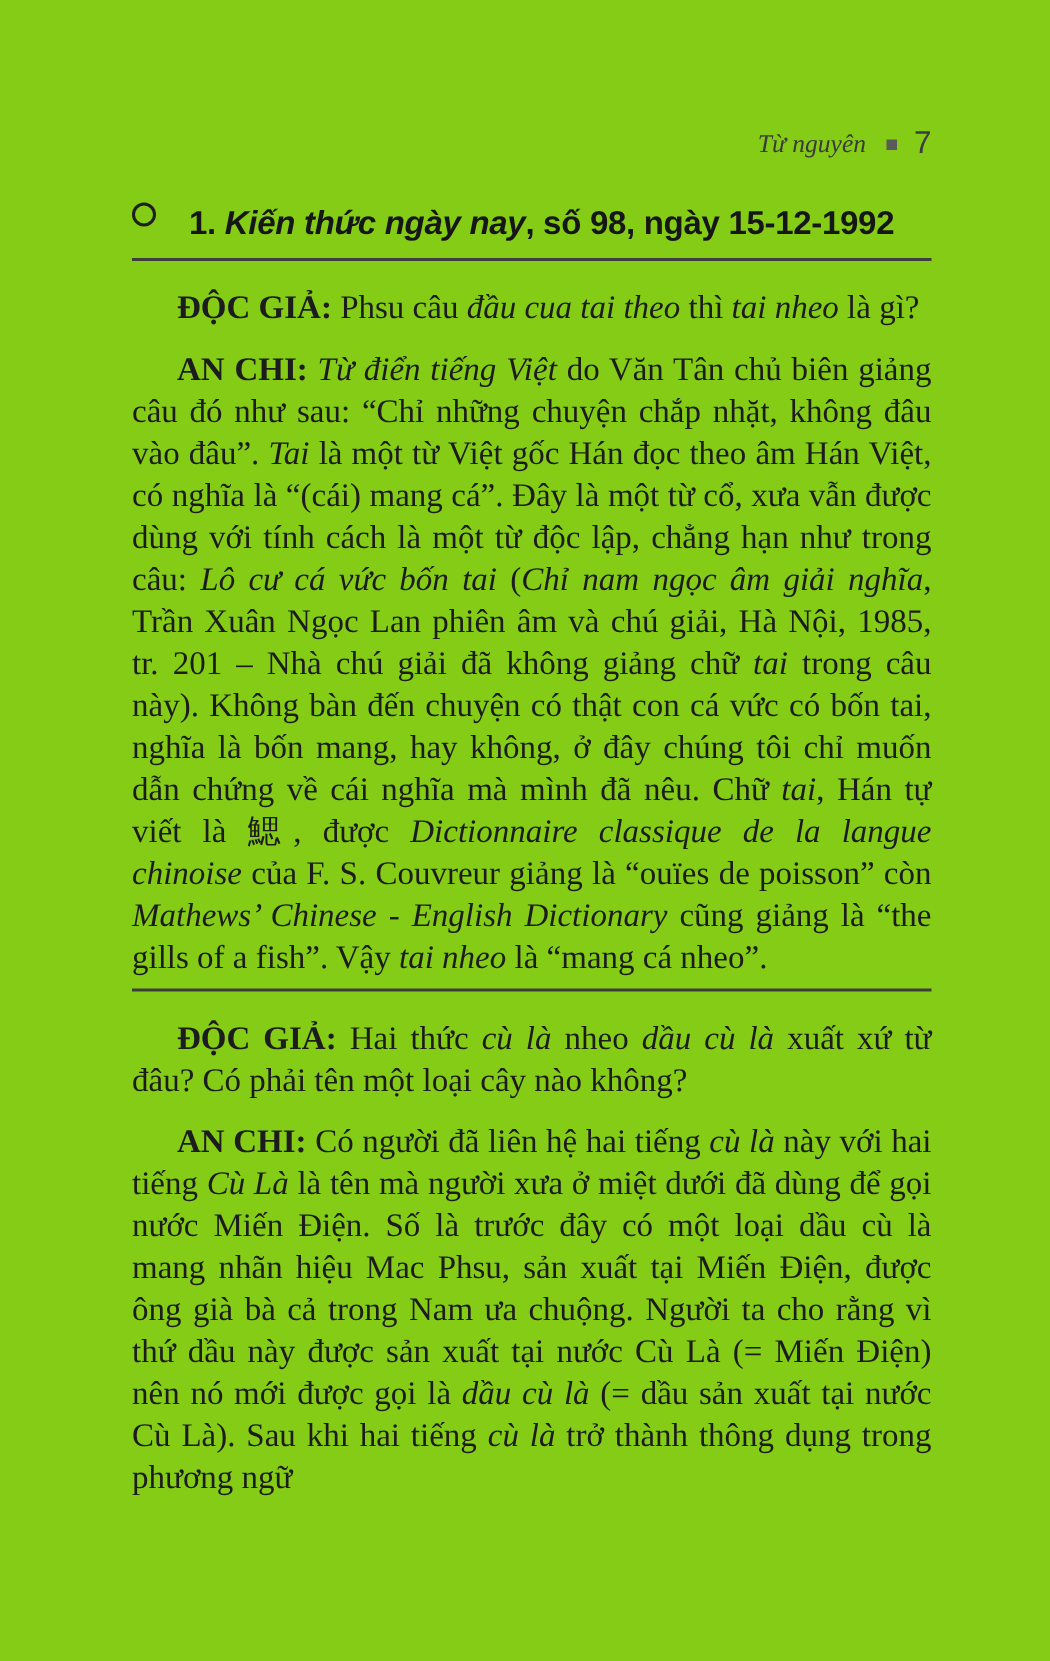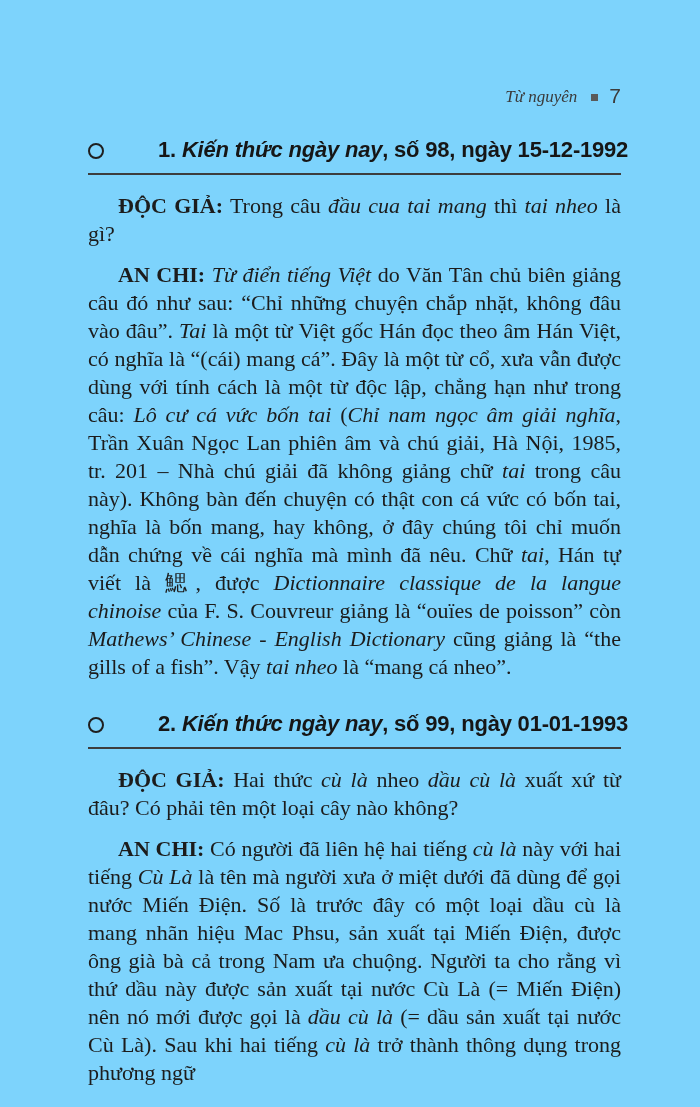--- a/index.html
+++ b/index.html
@@ -1,21 +1,21 @@
 <!DOCTYPE html>
 <html><head>
 <meta charset="utf-8">
 <style>
   html, body { margin: 0; padding: 0; background: #e8e8e8; }
   .page {
     position: relative;
     width: 700px;
     height: 1107px;
     margin: 0 auto;
-    background: #7dd3fc;
+    background: #84cc16;
     box-sizing: border-box;
     padding: 86px 79px 0 88px;
     overflow: hidden;
     font-family: "Liberation Serif", serif;
     color: #1c1c1c;
   }
   
   .header {
     text-align: right;
     font-size: 17px;
@@ -32,24 +32,23 @@
   }
   .page-num {
     font-family: "Liberation Sans", sans-serif;
     font-size: 21px;
     color: #3c3c3c;
     vertical-align: -1px;
   }
   
   .heading {
     display: flex;
-    align-items: center;
+    align-items: flex-start;
     margin-top: 27px;
     line-height: 32px;
-    gap: 32px;
   }
   .sec2 .heading { margin-top: 27px; }
   .bullet-circle {
     flex: 0 0 auto;
     width: 12px; height: 12px;
     border: 2.5px solid #1f1f1f;
     border-radius: 50%;
     margin-right: 22px;
     margin-top: 2px;
   }
@@ -87,27 +86,23 @@
   <div class="header">
     <span class="book-title">Từ nguyên</span><span class="sq"></span><span class="page-num">7</span>
   </div>
 
   <section class="sec1">
     <div class="heading">
       <span class="bullet-circle"></span>
       <span class="h-text"><span>1.</span>&nbsp;<i>Kiến thức ngày nay</i><span>, số 98, ngày 15-12-1992</span></span>
     </div>
     <hr class="rule">
-    <p class="para para-first"><span style="font-weight: bold;">ĐỘC GIẢ:</span><span> Trong câu </span><span style="font-style: italic;">đầu cua tai mang</span><span> thì </span><span style="font-style: italic;">tai nheo</span><span> là gì?</span></p>
+    <p class="para para-first"><span style="font-weight: bold;">ĐỘC GIẢ:</span><span> Phsu câu </span><span style="font-style: italic;">đầu cua tai theo</span><span> thì </span><span style="font-style: italic;">tai nheo</span><span> là gì?</span></p>
     <p class="para"><span style="font-weight: bold;">AN CHI:</span><span> </span><span style="font-style: italic;">Từ điển tiếng Việt</span><span> do Văn Tân chủ biên giảng câu đó như sau: “Chỉ những chuyện chắp nhặt, không đâu vào đâu”. </span><span style="font-style: italic;">Tai</span><span> là một từ Việt gốc Hán đọc theo âm Hán Việt, có nghĩa là “(cái) mang cá”. Đây là một từ cổ, xưa vẫn được dùng với tính cách là một từ độc lập, chẳng hạn như trong câu: </span><span style="font-style: italic;">Lô cư cá vức bốn tai</span><span> (</span><span style="font-style: italic;">Chỉ nam ngọc âm giải nghĩa</span><span>, Trần Xuân Ngọc Lan phiên âm và chú giải, Hà Nội, 1985, tr. 201 – Nhà chú giải đã không giảng chữ </span><span style="font-style: italic;">tai</span><span> trong câu này). Không bàn đến chuyện có thật con cá vức có bốn tai, nghĩa là bốn mang, hay không, ở đây chúng tôi chỉ muốn dẫn chứng về cái nghĩa mà mình đã nêu. Chữ </span><span style="font-style: italic;">tai</span><span>, Hán tự viết là 鰓, được </span><span style="font-style: italic;">Dictionnaire classique de la langue chinoise</span><span> của F. S. Couvreur giảng là “ouïes de poisson” còn </span><span style="font-style: italic;">Mathews’ Chinese - English Dictionary</span><span> cũng giảng là “the gills of a fish”. Vậy </span><span style="font-style: italic;">tai nheo</span><span> là “mang cá nheo”.</span></p>
   </section>
 
   <section class="sec2">
-    <div class="heading">
-      <span class="bullet-circle"></span>
-      <span class="h-text"><span>2.</span>&nbsp;<i>Kiến thức ngày nay</i><span>, số 99, ngày 01-01-1993</span></span>
-    </div>
     <hr class="rule">
     <p class="para para-first"><span style="font-weight: bold;">ĐỘC GIẢ:</span><span> Hai thức </span><span style="font-style: italic;">cù là</span><span> nheo </span><span style="font-style: italic;">dầu cù là</span><span> xuất xứ từ đâu? Có phải tên một loại cây nào không?</span></p>
     <p class="para"><span style="font-weight: bold;">AN CHI:</span><span> Có người đã liên hệ hai tiếng </span><span style="font-style: italic;">cù là</span><span> này với hai tiếng </span><span style="font-style: italic;">Cù Là</span><span> là tên mà người xưa ở miệt dưới đã dùng để gọi nước Miến Điện. Số là trước đây có một loại dầu cù là mang nhãn hiệu Mac Phsu, sản xuất tại Miến Điện, được ông già bà cả trong Nam ưa chuộng. Người ta cho rằng vì thứ dầu này được sản xuất tại nước Cù Là (= Miến Điện) nên nó mới được gọi là </span><span style="font-style: italic;">dầu cù là</span><span> (= dầu sản xuất tại nước Cù Là). Sau khi hai tiếng </span><span style="font-style: italic;">cù là</span><span> trở thành thông dụng trong phương ngữ</span></p>
   </section>
 
 </div>
 
 </body></html>

